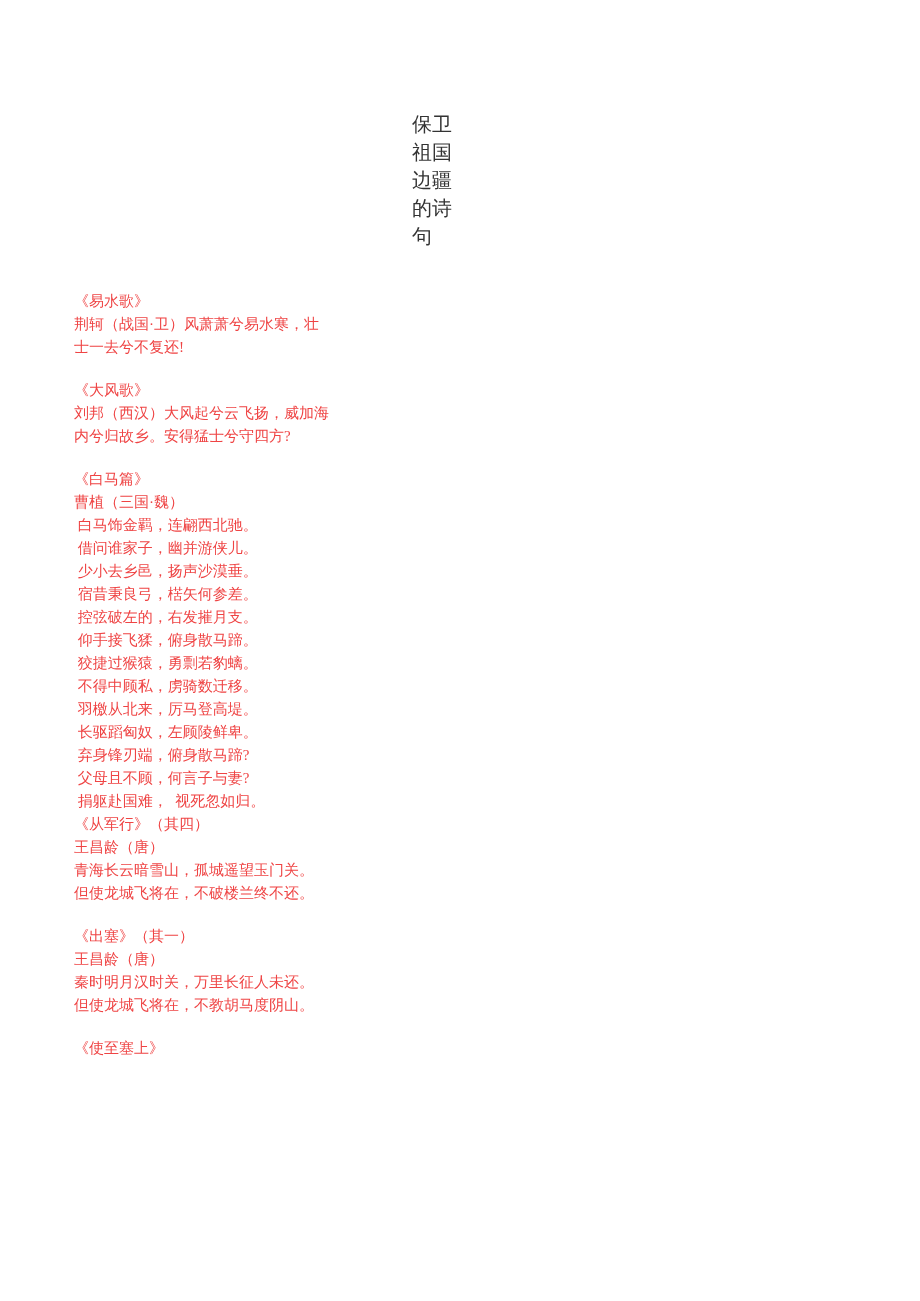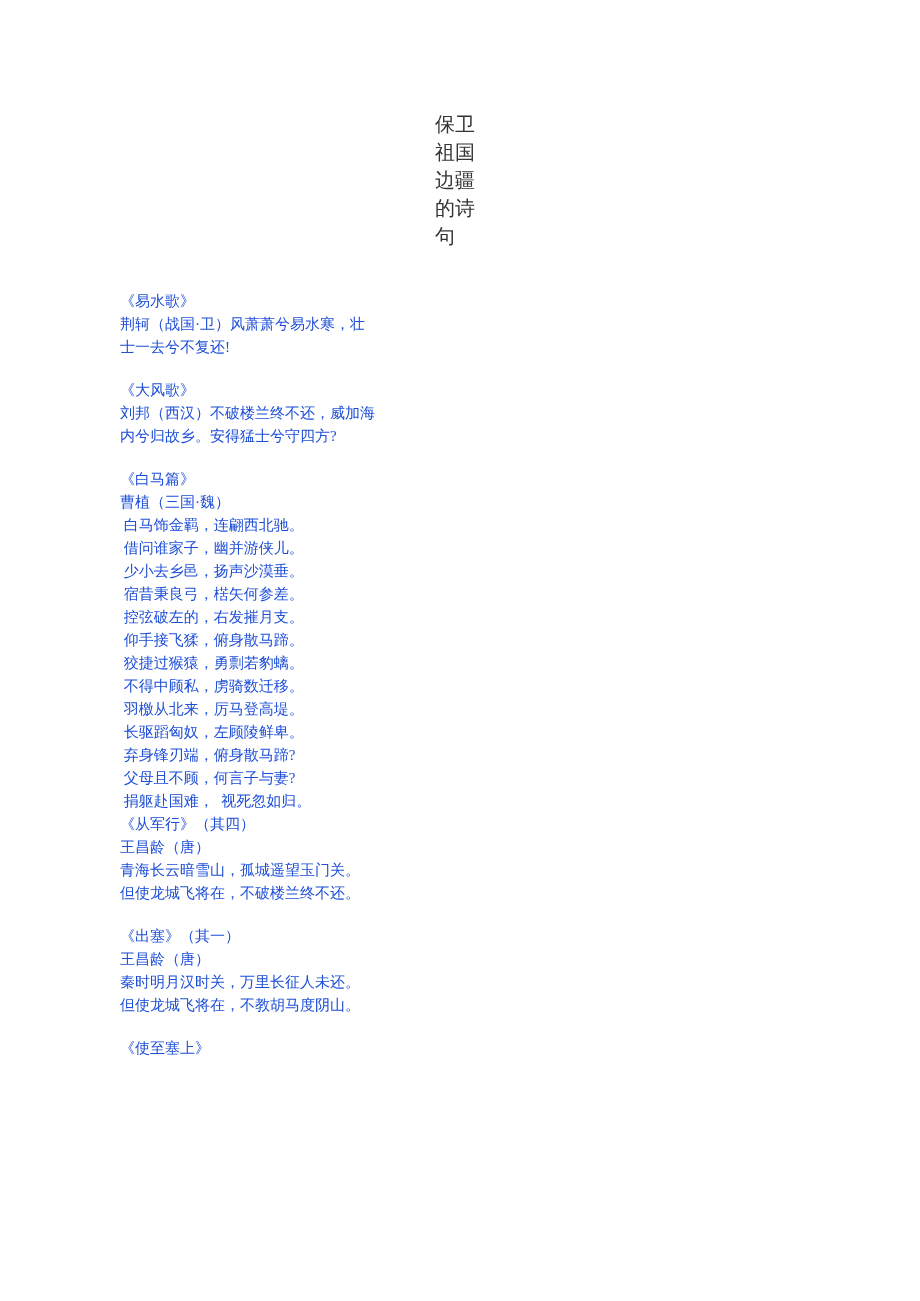--- a/index.html
+++ b/index.html
@@ -3,55 +3,55 @@
 <meta charset="utf-8">
 <style>
   body {
     margin: 0;
     padding: 0;
     background: #ffffff;
     font-family: "SimSun", "宋体", serif;
     width: 920px;
   }
   .page {
-    padding: 110px 130px 60px 120px;
+    padding: 110px 130px 60px 74px;
     box-sizing: border-box;
   }
   .title {
     width: 2em;
     margin: 0 auto 40px auto;
     font-size: 20px;
     line-height: 28px;
     color: #333;
     text-align: left;
   }
   .poem-block {
     margin-bottom: 20px;
   }
   .line {
     font-size: 15px;
     line-height: 23px;
-    color: #1d4ed8;
+    color: #ef4444;
     white-space: pre-wrap;
   }
 </style>
 </head>
 <body>
 
 <div class="page">
   <div class="title">保卫祖国边疆的诗句</div>
   <div id="poems-container">
       <div class="poem-block">
         <div class="line">《易水歌》</div>
         <div class="line">荆轲（战国·卫）风萧萧兮易水寒，壮</div>
         <div class="line">士一去兮不复还!</div>
       </div>
       <div class="poem-block">
         <div class="line">《大风歌》</div>
-        <div class="line">刘邦（西汉）不破楼兰终不还，威加海</div>
+        <div class="line">刘邦（西汉）大风起兮云飞扬，威加海</div>
         <div class="line">内兮归故乡。安得猛士兮守四方?</div>
       </div>
       <div class="poem-block">
         <div class="line">《白马篇》</div>
         <div class="line">曹植（三国·魏）</div>
         <div class="line"> 白马饰金羁，连翩西北驰。</div>
         <div class="line"> 借问谁家子，幽并游侠儿。</div>
         <div class="line"> 少小去乡邑，扬声沙漠垂。</div>
         <div class="line"> 宿昔秉良弓，楛矢何参差。</div>
         <div class="line"> 控弦破左的，右发摧月支。</div>

